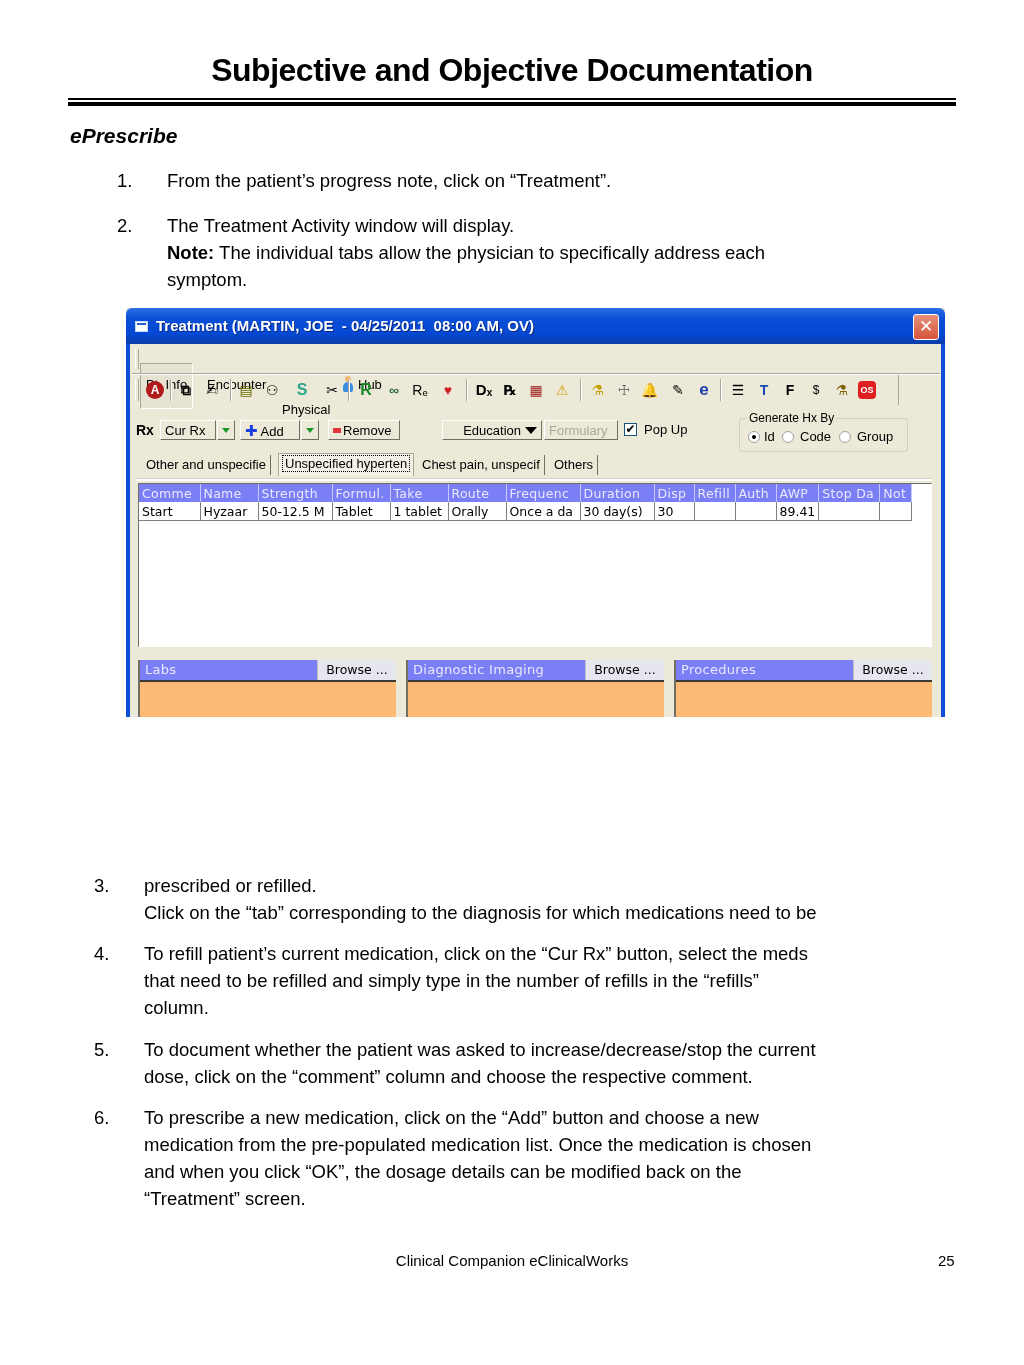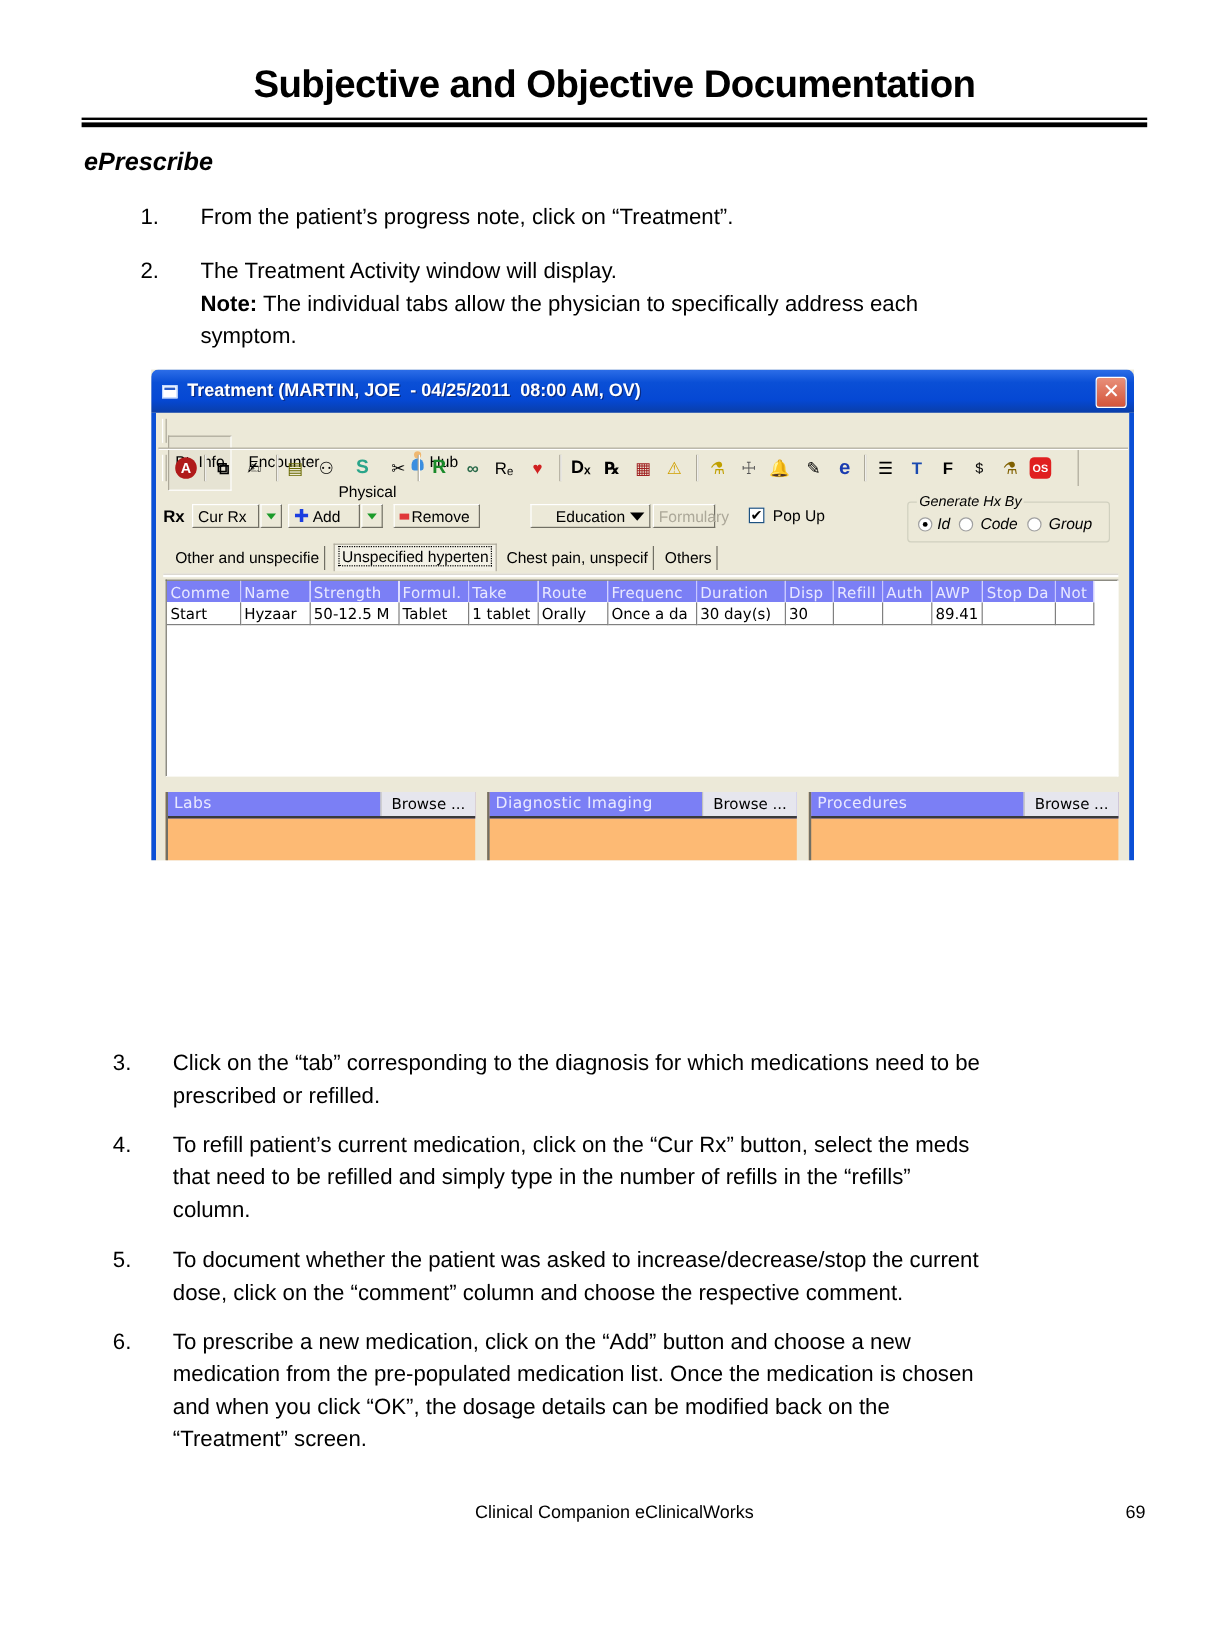--- a/index.html
+++ b/index.html
@@ -59,21 +59,21 @@
           border-right-color: #716f64; border-bottom-color: #716f64; background: #ece9d8; }
   .drop::after { content: ""; position: absolute; left: 4px; top: 7px; border-left: 4px solid transparent; border-right: 4px solid transparent; border-top: 5px solid #1b9b2a; }
   .plus { color: #1c3ee0; font-weight: bold; font-size: 15px; margin-right: 3px; }
   .minus { display: inline-block; width: 8px; height: 5px; background: #e0383a; vertical-align: 2px; margin-right: 2px; }
   .tri { display: inline-block; border-left: 6px solid transparent; border-right: 6px solid transparent; border-top: 7px solid #000; margin-left: 4px; vertical-align: 1px; }
 
   .checkbox { position: absolute; top: 3px; width: 13px; height: 13px; background: #fff; border: 1px solid #1c5180; box-sizing: border-box;
               font-size: 12px; line-height: 11px; text-align: center; font-weight: bold; }
   .cb-label { position: absolute; top: 2px; font-size: 13px; }
 
-  .groupbox { position: absolute; left: 630px; top: 110px; width: 167px; height: 32px; border: 1px solid #d0d0bf; border-radius: 3px; font-style: italic; }
+  .groupbox { position: absolute; left: 613px; top: 110px; width: 167px; height: 32px; border: 1px solid #d0d0bf; border-radius: 3px; }
   .groupbox .legend { position: absolute; left: 7px; top: -8px; background: #ece9d8; font-size: 12px; padding: 0 2px; }
   .radio { position: absolute; top: 12px; width: 12px; height: 12px; border-radius: 50%; background: #fff; border: 1px solid #a0a0a0; box-sizing: border-box; }
   .radio.on::after { content: ""; position: absolute; left: 3px; top: 3px; width: 4px; height: 4px; border-radius: 50%; background: #000; }
   .radio-label { position: absolute; top: 10px; font-size: 13px; }
 
   .tabs { position: absolute; left: 16px; top: 145px; height: 24px; width: 790px; }
   .tab { position: absolute; top: 2px; height: 20px; font-size: 13px; line-height: 20px; padding: 0 4px; white-space: nowrap;
          border-right: 1px solid #716f64; }
   .tab.active { top: 0; height: 22px; border: 1px solid #aca899; border-bottom: none; background: #f3f1e6; }
   .tab.active span { outline: 1px dotted #000; padding: 0 2px; }
@@ -172,21 +172,21 @@
   <div class="toolbar-end"></div>
 
   <div class="rxrow">
     <span class="rx-label">Rx</span>
     <div class="btn" style="left:24px; width:56px;">Cur Rx</div>
     <div class="drop" style="left:81px;"></div>
     <div class="btn" style="left:104px; width:60px;"><span class="plus">✚</span><span>Add</span></div>
     <div class="drop" style="left:165px;"></div>
     <div class="btn" style="left:192px; width:72px;"><span class="minus"></span><span>Remove</span></div>
     <div class="btn" style="left:306px; width:100px; text-align:right;"><span>Education</span><span class="tri"></span></div>
-    <div class="btn dis" style="left:408px; width:52px;">Formulary</div>
+    <div class="btn dis" style="left:408px; width:74px;">Formulary</div>
     <div class="checkbox" style="left:488px;">✔</div>
     <span class="cb-label" style="left:508px;">Pop Up</span>
   </div>
 
   <div class="groupbox">
     <span class="legend">Generate Hx By</span>
     <span class="radio on" style="left:8px;"></span>
     <span class="radio-label" style="left:24px;">Id</span>
     <span class="radio" style="left:42px;"></span>
     <span class="radio-label" style="left:60px;">Code</span>
@@ -275,22 +275,22 @@
     <div class="panel-head">
       <span class="lbl">Procedures</span>
       <span class="browse">Browse ...</span>
     </div>
   </div>
 </div>
 
 <div class="step" style="left:94px; top:872px; width:830px;">
   <span class="num">3.</span>
   <div class="txt" style="left:50px; width:780px;">
+    <div>prescribed or refilled.</div>
     <div>Click on the “tab” corresponding to the diagnosis for which medications need to be</div>
-    <div>prescribed or refilled.</div>
   </div>
 </div>
 <div class="step" style="left:94px; top:940px; width:830px;">
   <span class="num">4.</span>
   <div class="txt" style="left:50px; width:780px;">
     <div>To refill patient’s current medication, click on the “Cur Rx” button, select the meds</div>
     <div>that need to be refilled and simply type in the number of refills in the “refills”</div>
     <div>column.</div>
   </div>
 </div>
@@ -305,13 +305,13 @@
   <span class="num">6.</span>
   <div class="txt" style="left:50px; width:780px;">
     <div>To prescribe a new medication, click on the “Add” button and choose a new</div>
     <div>medication from the pre-populated medication list.  Once the medication is chosen</div>
     <div>and when you click “OK”, the dosage details can be modified back on the</div>
     <div>“Treatment” screen.</div>
   </div>
 </div>
 
 <div class="footer-center">Clinical Companion eClinicalWorks</div>
-<div class="footer-page">69</div>
+<div class="footer-page">25</div>
 
 </body></html>

